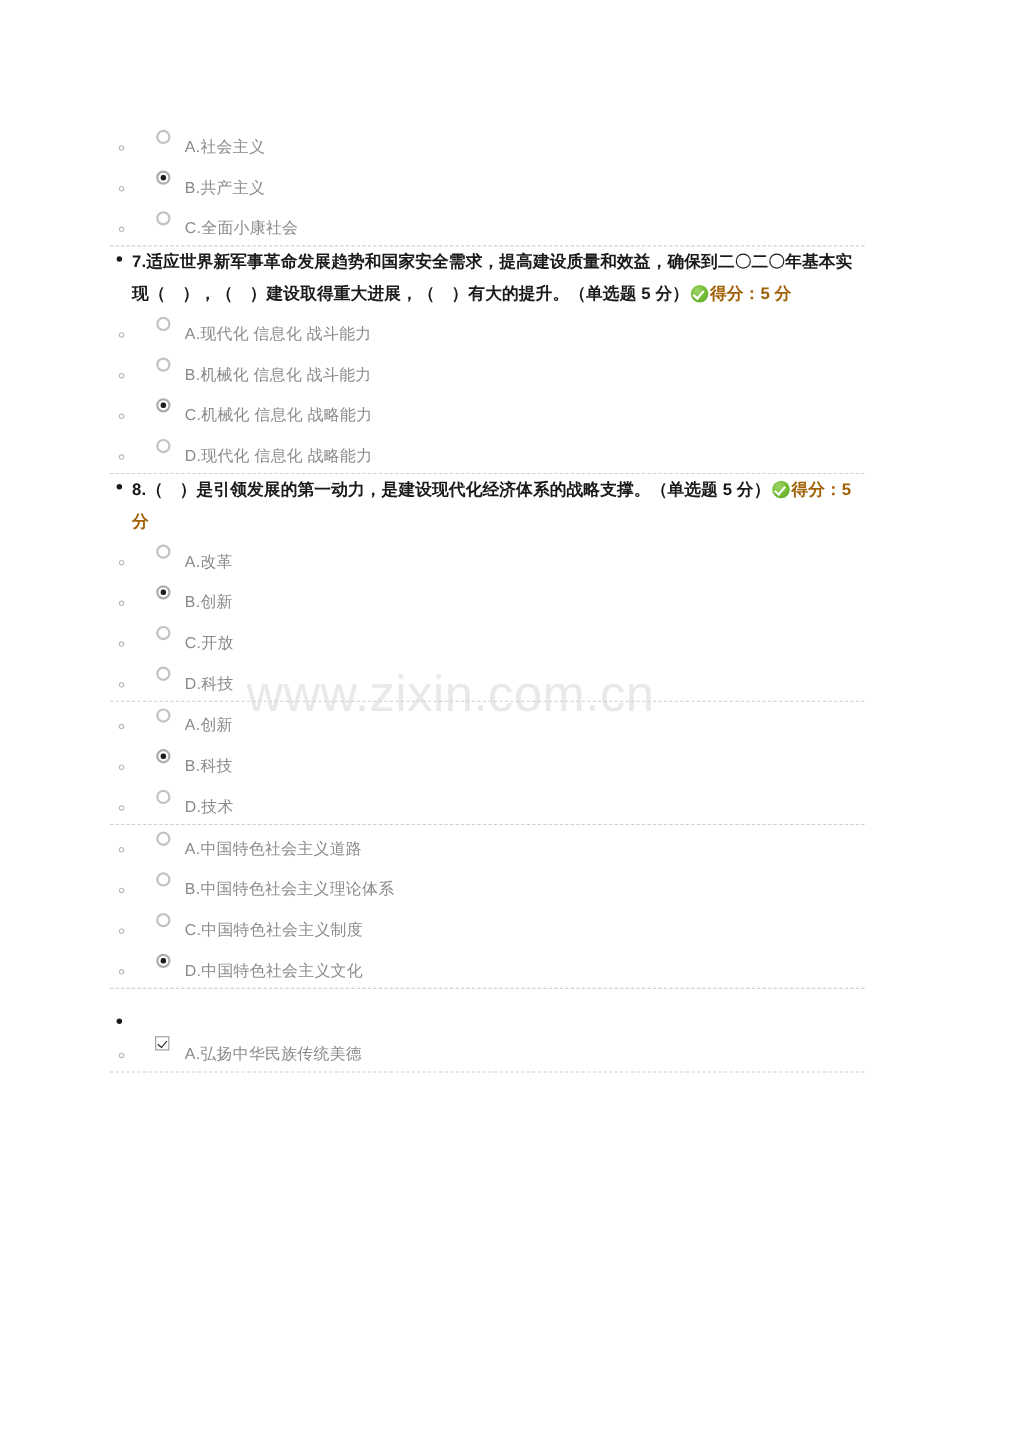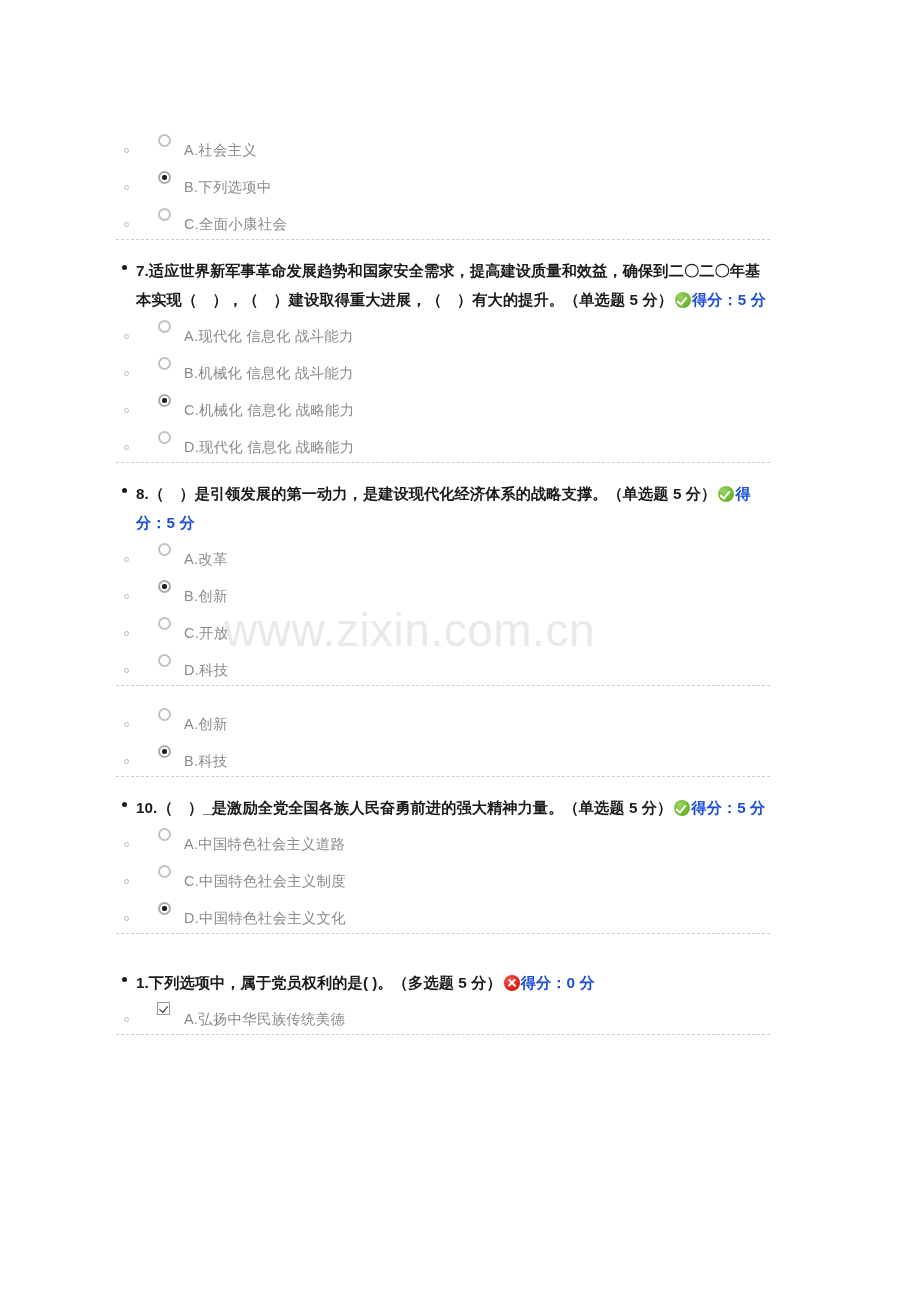--- a/index.html
+++ b/index.html
@@ -38,21 +38,21 @@
     left: 0;
     top: 0;
     width: 920px;
     height: 1302px;
     z-index: 2;
   }
 
   .qblock {
     position: relative;
     padding: 0;
-    margin: 16px;
+    margin: 0;
   }
 
   
   .qrow {
     position: relative;
     padding-left: 120px;
     padding-right: 130px;
     min-height: 20px;
   }
   .qbullet {
@@ -107,21 +107,21 @@
     left: 7px;
     top: 3.2px;
     width: 2.2px;
     height: 9.5px;
     background: #ffffff;
   }
   .mark-icon.bad::before { transform: rotate(45deg); }
   .mark-icon.bad::after  { transform: rotate(-45deg); }
 
   .score {
-    color: #1d4ed8;
+    color: #a16207;
     font-weight: bold;
   }
 
   
   .opt {
     position: relative;
     height: 37px;
   }
   .opt-bullet {
     position: absolute;
@@ -213,21 +213,21 @@
   <div id="content">
       <div class="qblock">
         <div class="opt">
           <span class="opt-bullet"></span>
           <span class="radio"></span>
           <span class="opt-label">A.社会主义</span>
         </div>
         <div class="opt">
           <span class="opt-bullet"></span>
           <span class="radio checked"></span>
-          <span class="opt-label">B.下列选项中</span>
+          <span class="opt-label">B.共产主义</span>
         </div>
         <div class="opt">
           <span class="opt-bullet"></span>
           <span class="radio"></span>
           <span class="opt-label">C.全面小康社会</span>
         </div>
         <div class="divider"></div>
       </div>
       <div class="qblock">
         <div class=""></div>
@@ -290,50 +290,55 @@
         <div class="opt">
           <span class="opt-bullet"></span>
           <span class="radio"></span>
           <span class="opt-label">A.创新</span>
         </div>
         <div class="opt">
           <span class="opt-bullet"></span>
           <span class="radio checked"></span>
           <span class="opt-label">B.科技</span>
         </div>
+        <div class="opt">
+          <span class="opt-bullet"></span>
+          <span class="radio"></span>
+          <span class="opt-label">D.技术</span>
+        </div>
         <div class="divider"></div>
       </div>
       <div class="qblock">
         <div class=""></div>
-        <div class="qrow">
-          <span class="qbullet"></span>
-          <div class="qtext"><span class="qstem">10.（　）_是激励全党全国各族人民奋勇前进的强大精神力量。（单选题 5 分）</span><span class="mark-icon ok"></span><span class="score">得分：5 分</span></div>
-        </div>
         <div class="opt">
           <span class="opt-bullet"></span>
           <span class="radio"></span>
           <span class="opt-label">A.中国特色社会主义道路</span>
+        </div>
+        <div class="opt">
+          <span class="opt-bullet"></span>
+          <span class="radio"></span>
+          <span class="opt-label">B.中国特色社会主义理论体系</span>
         </div>
         <div class="opt">
           <span class="opt-bullet"></span>
           <span class="radio"></span>
           <span class="opt-label">C.中国特色社会主义制度</span>
         </div>
         <div class="opt">
           <span class="opt-bullet"></span>
           <span class="radio checked"></span>
           <span class="opt-label">D.中国特色社会主义文化</span>
         </div>
         <div class="divider"></div>
       </div>
       <div class="qblock">
         <div class="gap-before-multi"></div>
         <div class="qrow">
           <span class="qbullet"></span>
-          <div class="qtext"><span class="qstem">1.下列选项中，属于党员权利的是( )。（多选题 5 分）</span><span class="mark-icon bad"></span><span class="score">得分：0 分</span></div>
         </div>
         <div class="opt">
           <span class="opt-bullet"></span>
           <span class="cbox checked"></span>
           <span class="opt-label">A.弘扬中华民族传统美德</span>
         </div>
         <div class="divider"></div>
       </div>
     </div>
 </div>

